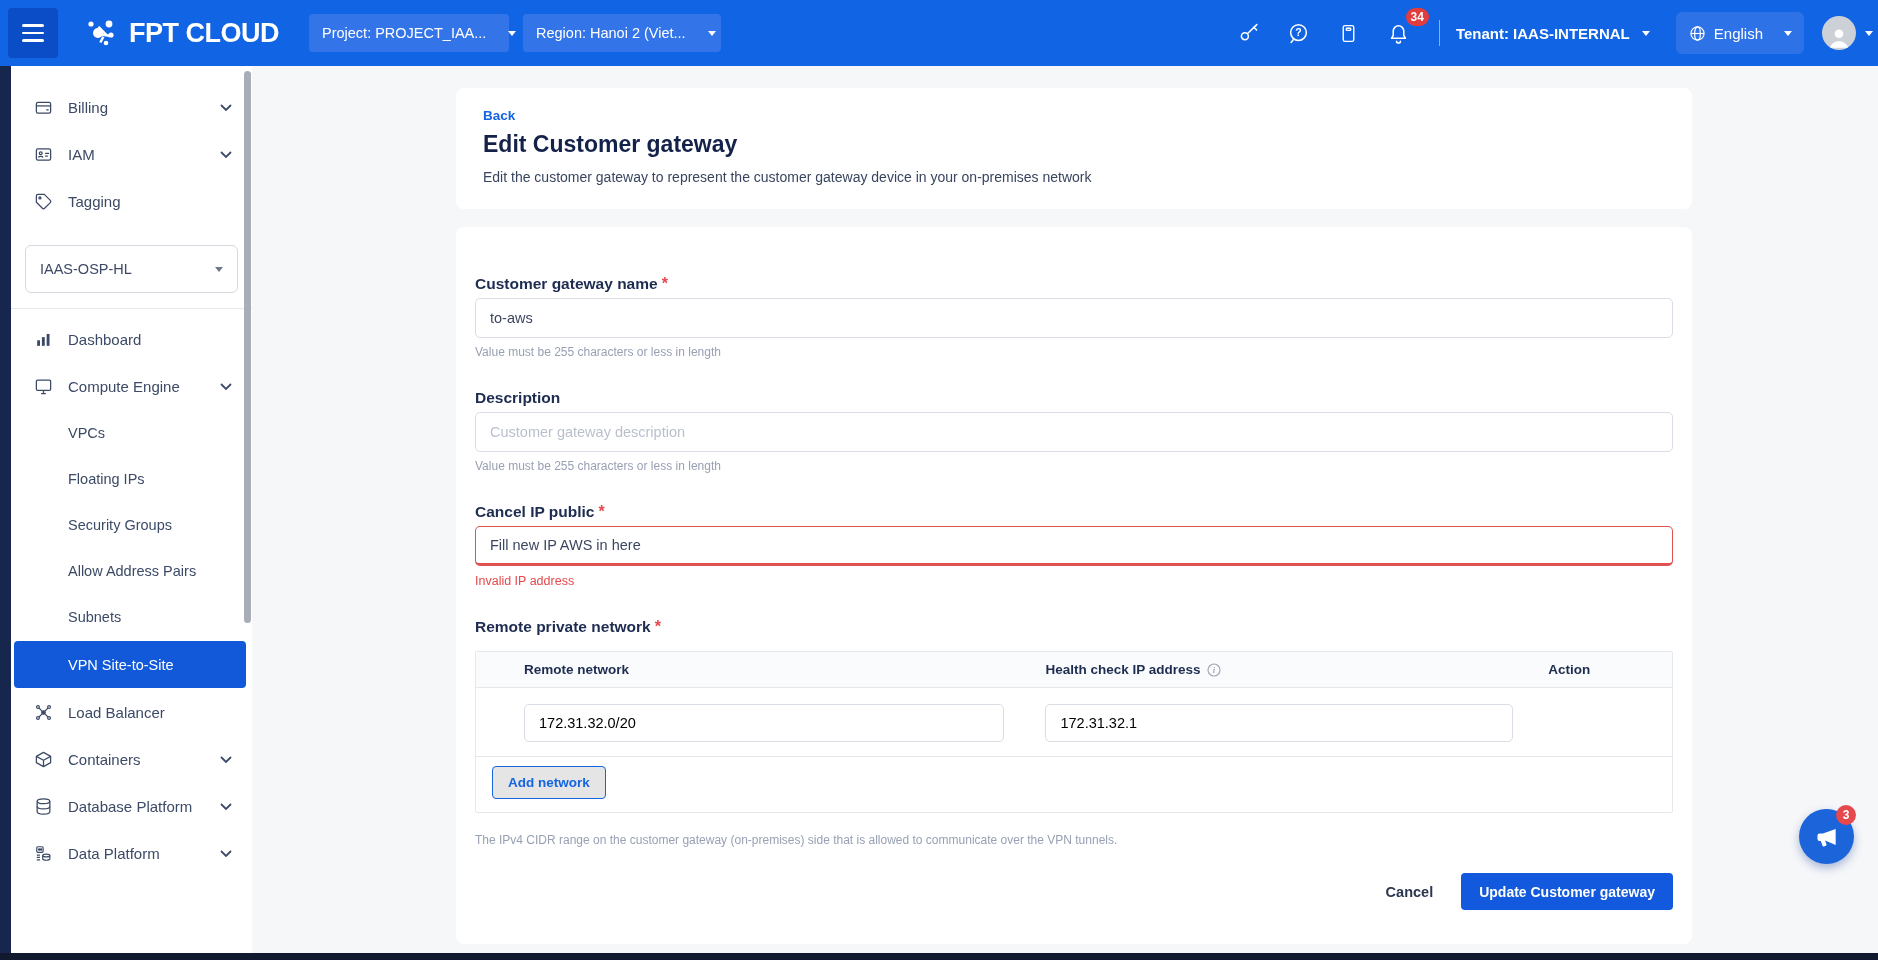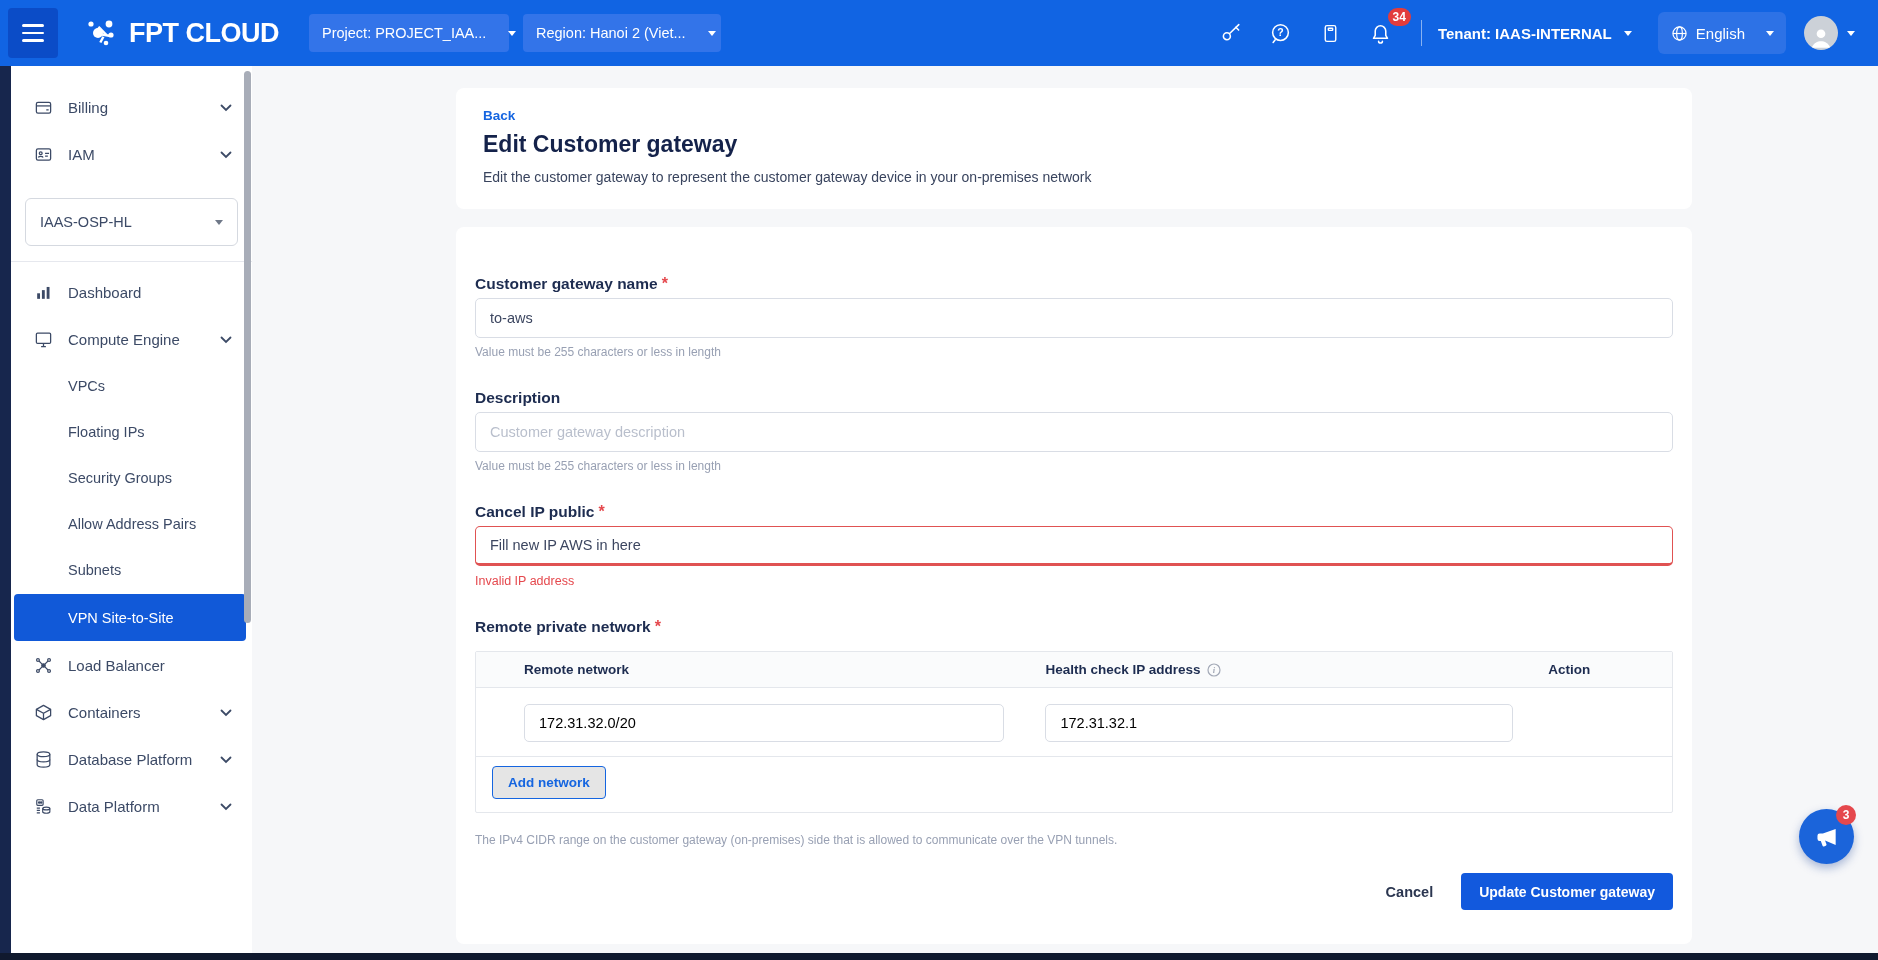--- a/index.html
+++ b/index.html
@@ -1,19 +1,19 @@
 <!DOCTYPE html>
 <html><head>
 <meta charset="utf-8">
 <style>
   * { margin:0; padding:0; box-sizing:border-box; }
   html,body { width:1878px; height:960px; overflow:hidden; font-family:"Liberation Sans", sans-serif; background:#f6f7f9; }
 
   
-  .topbar { height:66px; background:#1164e3; display:flex; align-items:center; padding:0 23px 0 8px; position:relative; z-index:10; }
+  .topbar { height:66px; background:#1164e3; display:flex; align-items:center; padding:0 5px 0 8px; position:relative; z-index:10; }
   .hamburger { width:50px; height:50px; background:#0b4cc7; border-radius:4px; display:flex; flex-direction:column; justify-content:center; align-items:center; gap:5px; cursor:pointer; }
   .hamburger span { display:block; width:22px; height:2.6px; background:#fff; border-radius:2px; }
   .brand { display:flex; align-items:center; gap:9px; margin-left:26px; }
   .brand-text { color:#fff; font-weight:bold; font-size:27px; letter-spacing:-0.5px; white-space:nowrap; }
   .hdr-select { background:#3374e9; border-radius:4px; height:38px; padding:0 13px; color:#fff; font-size:14.5px; display:flex; align-items:center; cursor:pointer; }
   .hdr-select .lbl { white-space:nowrap; }
   .caret-w { width:0; height:0; border-left:4.5px solid transparent; border-right:4.5px solid transparent; border-top:5.5px solid #fff; margin-left:22px; }
   .sel-project { margin-left:30px; width:200px; justify-content:space-between; }
   .sel-region  { margin-left:14px; width:198px; justify-content:space-between; }
   .top-right { margin-left:auto; display:flex; align-items:center; }
@@ -214,20 +214,29 @@
       </span>
       <span class="nav-label">IAM</span>
       <span class="nav-chev">
           <svg width="12" height="8" viewBox="0 0 12 8" fill="none" stroke="currentColor" stroke-width="1.8" stroke-linecap="round">
             <path d="M1.5 1.5 6 6l4.5-4.5"></path>
           </svg>
         </span>
     </div>
 
 
+    <div class="nav-item">
+      <span class="nav-ico">
+        <svg width="19" height="19" viewBox="0 0 24 24" fill="none" stroke="currentColor" stroke-width="1.6" stroke-linejoin="round">
+            <path d="M20.6 13.4 13.4 20.6a2 2 0 0 1-2.8 0L3 13V5a2 2 0 0 1 2-2h8l7.6 7.6a2 2 0 0 1 0 2.8z"></path>
+            <circle cx="7.5" cy="7.5" r="1.3"></circle>
+          </svg>
+      </span>
+      <span class="nav-label">Tagging</span>
+    </div>
 
     <div class="sb-dropdown">
       <span>IAAS-OSP-HL</span>
       <span class="caret-g"></span>
     </div>
 
     <div class="sb-div"></div>
 
     <div class="nav-item">
       <span class="nav-ico">

